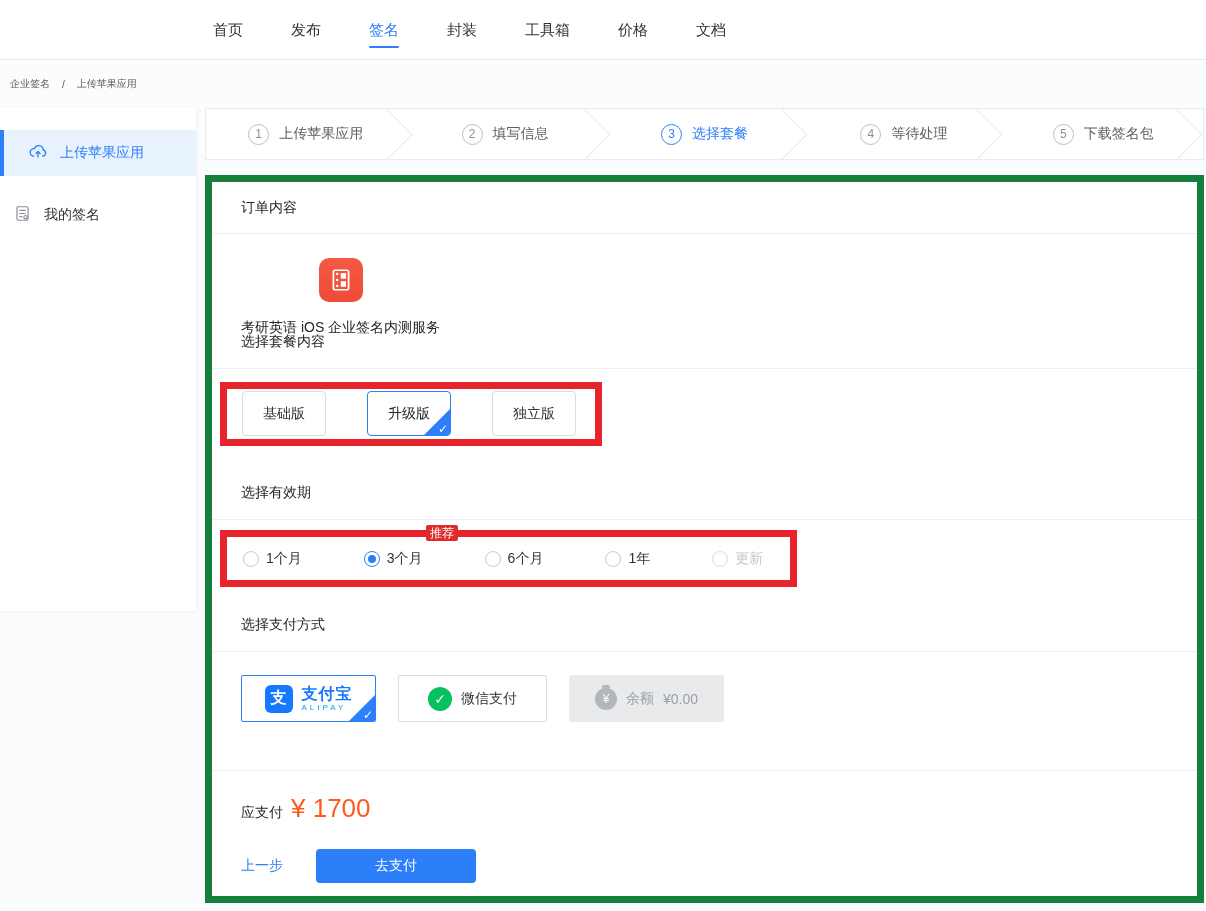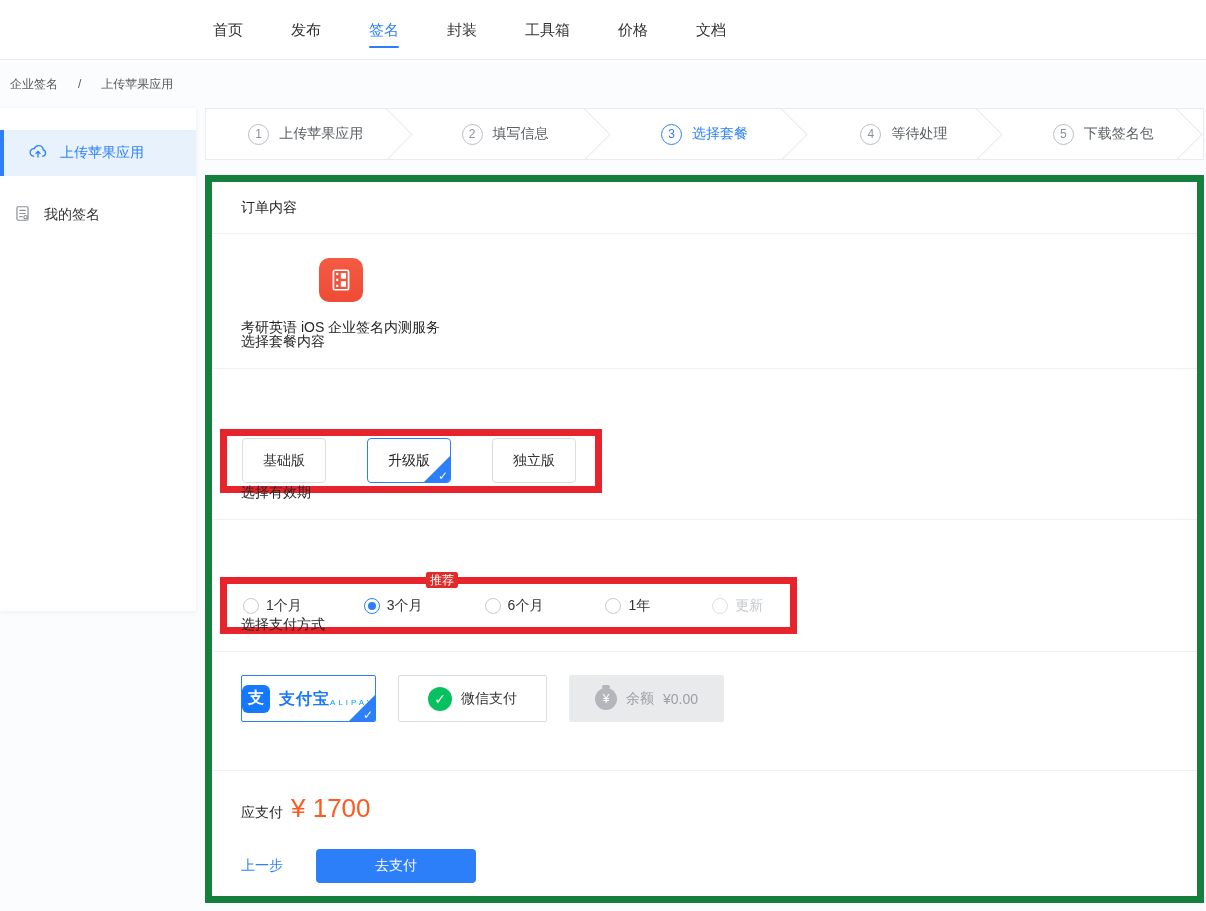--- a/index.html
+++ b/index.html
@@ -8,21 +8,21 @@
   .stage { position:relative; width:1206px; height:911px; overflow:hidden; background:#fbfcfd; }
 
   
   .header { position:absolute; left:0; top:0; width:1206px; height:60px; background:#fff; border-bottom:1px solid #e8eaed; }
   .nav { position:absolute; left:200px; top:0; height:60px; display:flex; gap:48px; align-items:center;margin-left:13px; }
   .nav-item { position:relative; font-size:15px; color:#333; height:60px; line-height:60px; cursor:pointer; }
   .nav-item.active { color:#2d7ff9; }
   .nav-item.active::after { content:""; position:absolute; left:0; right:0; bottom:12px; height:2px; background:#2d7ff9; border-radius:1px; }
 
   
-  .breadcrumb { position:absolute; left:10px; top:61px; height:46px; display:flex; align-items:center; gap:20px; font-size:12px; color:#595959; }
+  .breadcrumb { position:absolute; left:10px; top:61px; height:46px; display:flex; align-items:center; gap:12px; font-size:10px; color:#595959; }
 
   
   .sidebar { position:absolute; left:0; top:108px; width:196px; height:503px; background:#fff; box-shadow:0 1px 5px rgba(0,0,0,.06); }
   .side-item { position:relative; height:46px; display:flex; align-items:center; gap:12px; padding-left:28px; font-size:14px; color:#333; cursor:pointer; }
   .side-item.first { margin-top:22px; }
   .side-item.second { margin-top:16px;padding-left:13px; }
   .side-item.active { background:#e8f2fd; color:#2d7ff9; }
   .side-item.active::before { content:""; position:absolute; left:0; top:0; bottom:0; width:4px; background:#2d7ff9; }
 
   
@@ -41,21 +41,21 @@
   .t-package  { top:133px; height:54px; }
   .t-validity { top:284px; height:54px; }
   .t-payment  { top:416px; height:54px; }
 
   
   .app-row { position:absolute; left:29px; top:76px; display:flex; align-items:center; gap:17px;flex-direction:column; }
   .app-icon { width:44px; height:44px; border-radius:10px; background:linear-gradient(180deg,#f55a43,#ef4b36); display:flex; align-items:center; justify-content:center; }
   .app-name { font-size:14px; color:#262626; }
 
   
-  .anno { position:absolute; border:7px solid #e7232b;margin-top:47px; }
+  .anno { position:absolute; border:7px solid #e7232b; }
   .anno-package { left:8px; top:200px; width:382px; height:64px; }
   .anno-validity { left:8px; top:348px; width:577px; height:57px; }
 
   
   .pkg-row { position:absolute; left:15px; top:2px; display:flex; gap:41px; }
   .pkg-btn { position:relative; width:84px; height:45px; border:1px solid #d9dce0; border-radius:4px; background:#fff; font-size:14px; color:#333; display:flex; align-items:center; justify-content:center; cursor:pointer; overflow:hidden; }
   .pkg-btn.selected { border-color:#2d7ff9; color:#262626; }
   .corner { position:absolute; right:0; bottom:0; width:0; height:0; border-bottom:26px solid #2d7ff9; border-left:26px solid transparent; }
   .corner-check { position:absolute; right:2px; bottom:-1px; color:#fff; font-size:12px; font-weight:bold; }
 
@@ -70,21 +70,21 @@
   .rec-badge { position:absolute; left:199px; top:-12px; background:#e02b2b; color:#fff; font-size:12px; line-height:16px; padding:0 4px; border-radius:2px; }
 
   
   .pay-row { position:absolute; left:29px; top:493px; display:flex; gap:22px; }
   .pay-card { position:relative; height:47px; border:1px solid #d9dce0; border-radius:2px; background:#fff; display:flex; align-items:center; justify-content:center; gap:9px; cursor:pointer; overflow:hidden; }
   .pay-alipay { width:135px; }
   .pay-alipay.selected { border-color:#2d7ff9; }
   .pay-wechat { width:149px; }
   .pay-balance { width:155px; border:none; background:#e9eaeb; color:#9b9fa5; cursor:default; }
   .ali-logo { width:28px; height:28px; border-radius:6px; background:#1677ff; color:#fff; font-size:16px; font-weight:bold; display:flex; align-items:center; justify-content:center; }
-  .ali-text { display:flex; flex-direction:row; align-items:flex-end; line-height:1; }
+  .ali-text { display:flex; flex-direction:column; align-items:flex-start; line-height:1; }
   .ali-cn { font-size:16px; font-weight:bold; color:#1677ff; letter-spacing:1px; }
   .ali-en { font-size:8px; color:#00a0e9; letter-spacing:3px; margin-top:2px; }
   .wx-icon { width:24px; height:24px; border-radius:50%; background:#07c160; color:#fff; font-size:14px; font-weight:bold; display:flex; align-items:center; justify-content:center; }
   .wx-label { font-size:14px; color:#333; }
   .bal-icon { width:22px; height:22px; border-radius:50%; background:#b3b6ba; color:#fff; font-size:12px; display:flex; align-items:center; justify-content:center; position:relative; }
   .bal-icon::before { content:""; position:absolute; top:-3px; left:7px; width:8px; height:4px; border-radius:2px; background:#b3b6ba; }
   .bal-text { font-size:14px; color:#9b9fa5; }
 
   .footer-divider { position:absolute; left:0; top:588px; width:100%; height:1px; background:#edeff2; }
 

